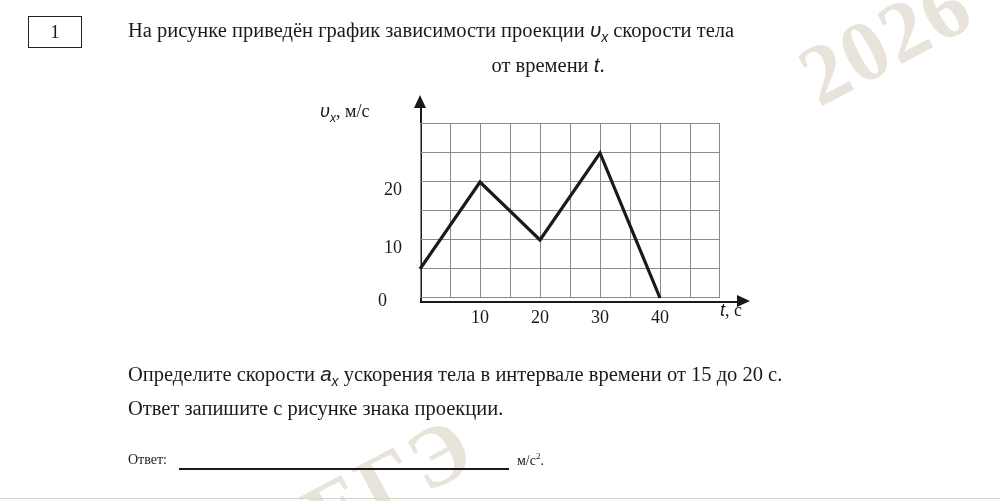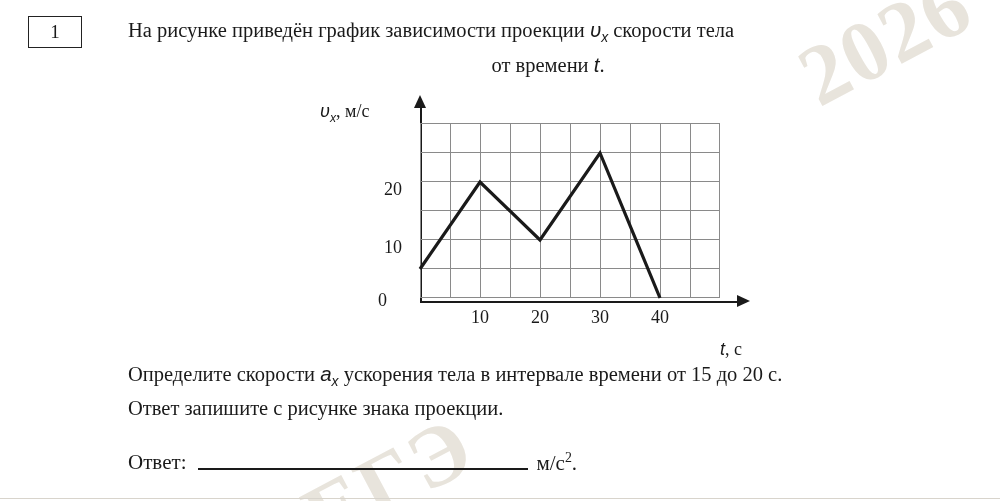--- a/index.html
+++ b/index.html
@@ -98,21 +98,20 @@
     top: 6px;
     font-size: 18px;
     white-space: nowrap;
   }
   .axis-label-x {
     position: absolute;
     left: 420px;
     top: 205px;
     font-size: 18px;
     white-space: nowrap;
-    margin-top: 39px;
   }
   .plot {
     position: absolute;
     left: 120px;
     top: 28px;
     width: 300px;
     height: 175px;
   }
   .y-axis {
     position: absolute;
@@ -204,23 +203,23 @@
     left: 128px;
     top: 358px;
     width: 840px;
     font-size: 20.5px;
     line-height: 1.55;
   }
   .answer-row {
     position: absolute;
     left: 128px;
     top: 450px;
-    font-size: 21px;
+    font-size: 14px;
     display: flex;
-    align-items: flex-start;
+    align-items: center;
   }
   .answer-label { margin-right: 4px; }
   .answer-blank {
     display: inline-block;
     width: 330px;
     border-bottom: 2px solid #1a1a1a;
     height: 18px;
     margin: 0 8px;
   }
   .units sup { font-size: 0.66em; }

